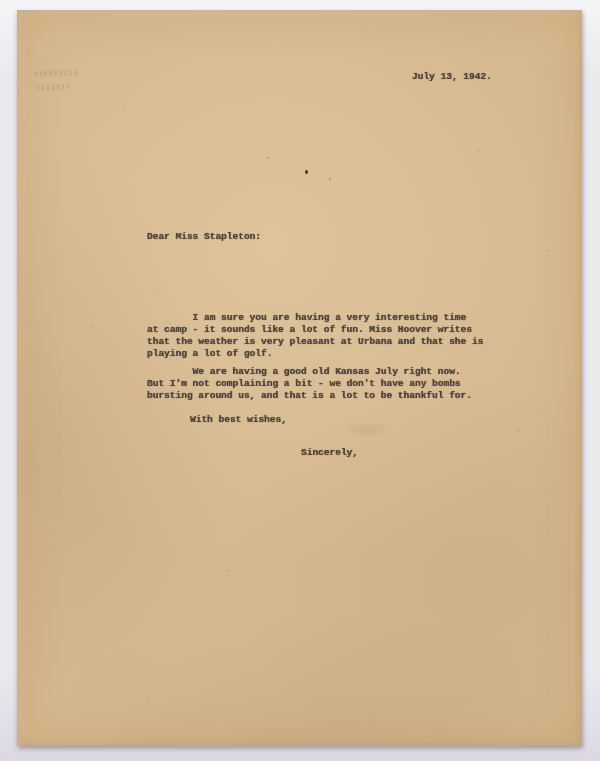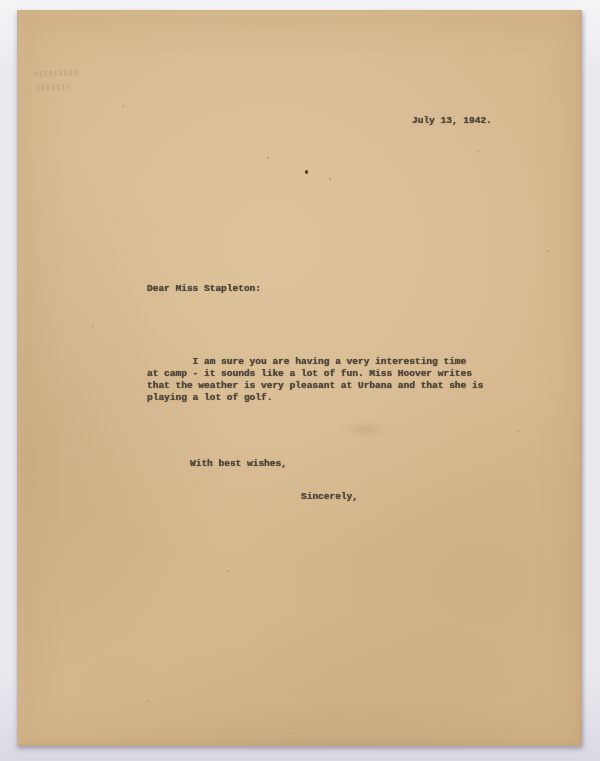--- a/index.html
+++ b/index.html
@@ -37,24 +37,23 @@
   }
   .typed {
     position: absolute;
     color: var(--ink, #4f463c);
     font-size: 9.5px;
     line-height: 12px;
     font-weight: bold;
     white-space: pre-wrap;
     letter-spacing: 0;
     text-shadow: 0 0 1px rgba(79,70,60,0.85), 0.4px 0.4px 0.6px rgba(79,70,60,0.35);
-    margin-top: 44px;
   }
   .date        { left: 395px; top: 61px; }
-  .salutation  { left: 130px; top: 229px; }
+  .salutation  { left: 130px; top: 221px; }
   .para        { left: 130px; width: 348px; }
   .para-1      { top: 252px; }
   .para-2      { top: 302px; font-family: Liberation Mono, monospace; }
   .para-3      { top: 356px; }
   .closing     { left: 173px; top: 404px; }
   .signoff     { left: 284px; top: 437px; }
 
   
   .pencil-marks { position: absolute; left: 16px; top: 58px; width: 60px; height: 32px;
     opacity: 0.45; filter: blur(0.7px); transform: rotate(-2deg); }
@@ -93,20 +92,23 @@
   <div class="typed date">July 13, 1942.</div>
 
   <div class="typed salutation">Dear Miss Stapleton:</div>
 
 
   <div class="typed para para-2">        I am sure you are having a very interesting time
 at camp - it sounds like a lot of fun. Miss Hoover writes
 that the weather is very pleasant at Urbana and that she is
 playing a lot of golf.</div>
 
+  <div class="typed para para-3">        We are having a good old Kansas July right now.
+But I'm not complaining a bit - we don't have any bombs
+bursting around us, and that is a lot to be thankful for.</div>
 
   <div class="typed closing">With best wishes,</div>
 
   <div class="typed signoff">Sincerely,</div>
 
   <div class="speck speck-main"></div>
   <div class="speck speck-a"></div>
   <div class="speck speck-b"></div>
   <div class="speck freckle f1"></div>
   <div class="speck freckle f2"></div>

